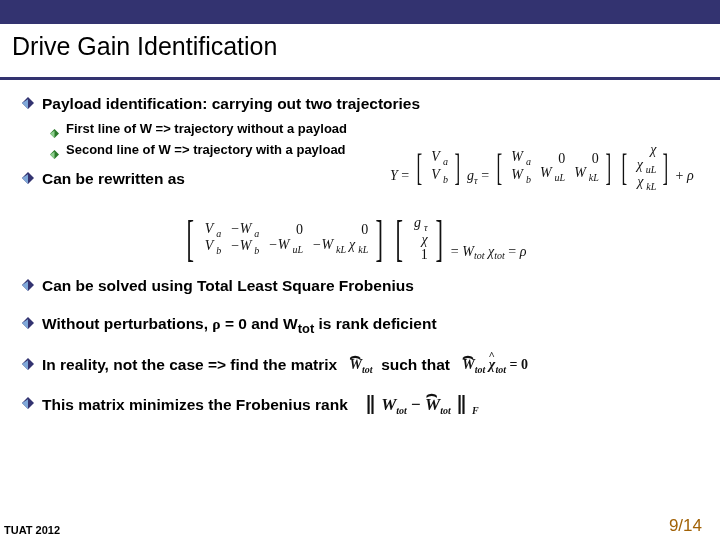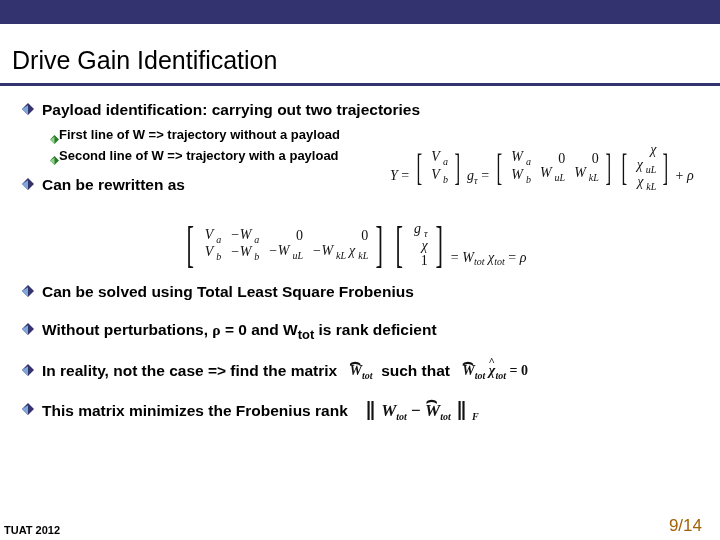--- a/index.html
+++ b/index.html
@@ -10,23 +10,22 @@
     font-family: Arial, Helvetica, sans-serif;
     position: relative;
     overflow: hidden;
   }
   .top-band {
     background: #333370;
     height: 24px;
     width: 100%;
   }
   .title-row {
-    padding: 8px 12px 8px 12px;
+    padding: 8px 12px 16px 12px;
     border-bottom: 3px solid #333370;
-    margin-top: 14px;
   }
   .title-row h1 {
     font-size: 25px;
     font-weight: normal;
     color: #000;
   }
   .content {
     padding: 14px 32px 0 22px;
   }
   .bullet-row {
@@ -46,20 +45,21 @@
     font-weight: bold;
     color: #000;
     line-height: 1.25;
   }
   .sub-list {
     margin: 6px 0 12px 28px;
   }
   .sub-row {
     display: flex;
     align-items: flex-start;
+    gap: 7px;
     margin-bottom: 6px;
   }
   .bullet-sub {
     width: 9px; height: 9px;
     margin-top: 3px;
     flex-shrink: 0;
   }
   .sub-text {
     font-size: 13px;
     font-weight: bold;

